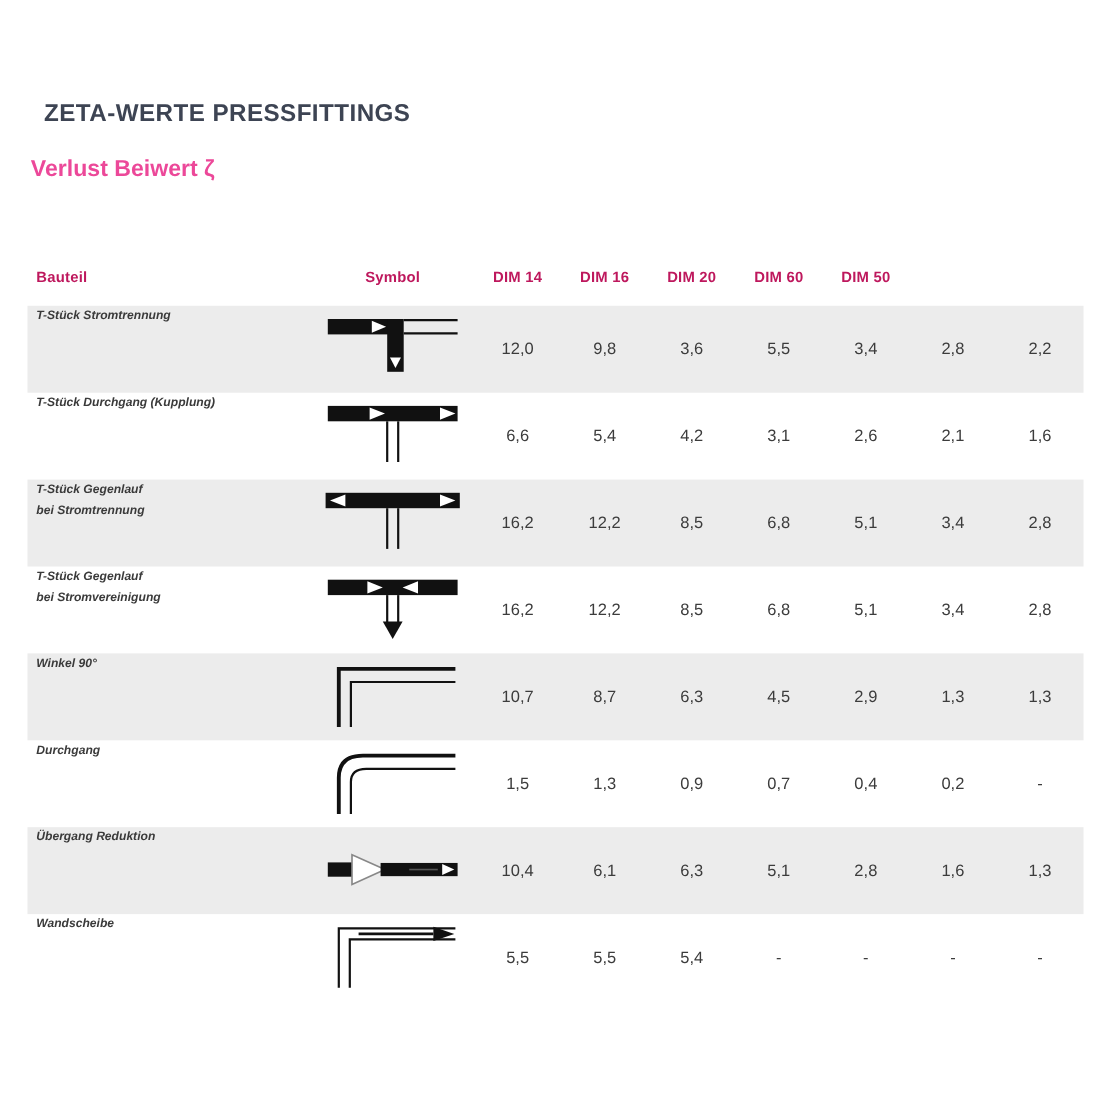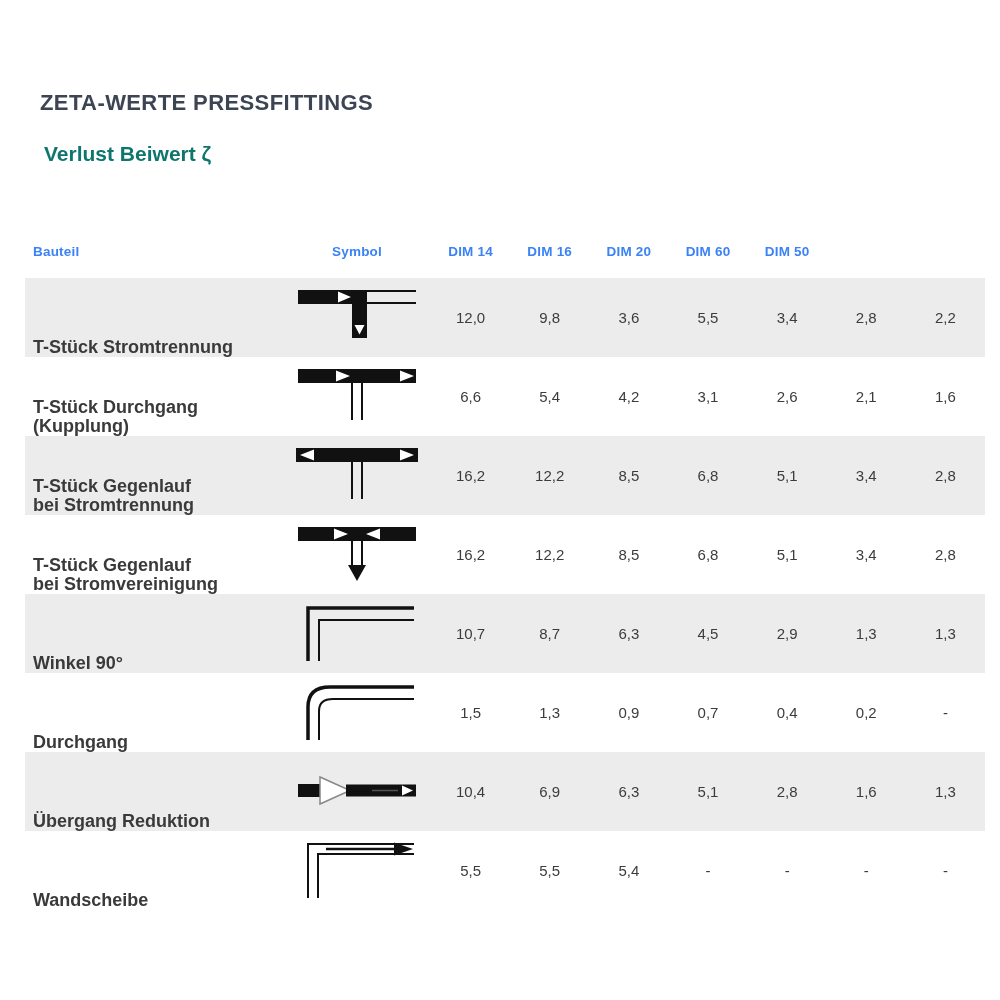--- a/index.html
+++ b/index.html
@@ -10,44 +10,44 @@
     overflow:hidden;
     font-family:"Liberation Sans","DejaVu Sans",sans-serif;
     -webkit-font-smoothing:antialiased;
   }
   .page-title{
     position:absolute;left:40px;top:90px;
     font-size:22px;font-weight:800;letter-spacing:.4px;
     color:#3d4453;
   }
   .page-subtitle{
-    position:absolute;left:44px;top:142px;
+    position:absolute;left:28px;top:142px;
     font-size:21px;font-weight:700;
-    color:#0f766e;
+    color:#ec4899;
   }
   .zeta-table{
     position:absolute;left:25px;top:225px;width:960px;
   }
   .t-row{
     display:grid;
     grid-template-columns:258px 148px repeat(7,1fr);
     align-items:stretch;
   }
   .t-head{height:53px;}
   .t-body-row{height:79px;}
   .t-body-row.alt{background:#ececec;}
   .cell{display:flex;align-items:center;justify-content:center;}
   .head-cell{
-    font-size:13.5px;font-weight:700;color:#3b82f6;letter-spacing:.2px;
+    font-size:13.5px;font-weight:700;color:#be185d;letter-spacing:.2px;
   }
   .head-left{justify-content:flex-start;padding-left:8px;}
   .label-cell{
-    flex-direction:column;align-items:flex-start;justify-content:flex-end;
+    flex-direction:column;align-items:flex-start;justify-content:flex-start;
     padding-left:8px;
-    font-size:18px;font-weight:700;color:#3a3a3a;line-height:19px;
+    font-size:11px;font-weight:700;color:#3a3a3a;line-height:19px;font-style:italic;
   }
   .symbol-cell{
     align-items:flex-start;justify-content:center;padding-top:5px;
     overflow:visible;
   }
   .symbol-cell svg{overflow:visible;}
   .val-cell{
     font-size:15px;color:#3c3c3c;font-weight:400;
   }
 </style>
@@ -206,21 +206,21 @@
     <div class="cell symbol-cell" style="align-items:center;padding-top:0;">
       <svg width="130" height="40" viewBox="0 0 130 40">
         <rect x="6" y="12" width="22" height="13" fill="#111"></rect>
         <polygon points="28,5 28,32 58,18.5" fill="#fff" stroke="#888" stroke-width="1.5"></polygon>
         <rect x="54" y="12.5" width="70" height="12" fill="#111"></rect>
         <line x1="80" y1="18.5" x2="106" y2="18.5" stroke="#555" stroke-width="1.5"></line>
         <polygon points="110,13.5 121,18.5 110,23.5" fill="#fff"></polygon>
       </svg>
     </div>
     <div class="cell val-cell">10,4</div>
-    <div class="cell val-cell">6,9</div>
+    <div class="cell val-cell">6,1</div>
     <div class="cell val-cell">6,3</div>
     <div class="cell val-cell">5,1</div>
     <div class="cell val-cell">2,8</div>
     <div class="cell val-cell">1,6</div>
     <div class="cell val-cell">1,3</div>
   </div>
 
   <div class="t-row t-body-row">
     <div class="cell label-cell">
       <span>Wandscheibe</span>

